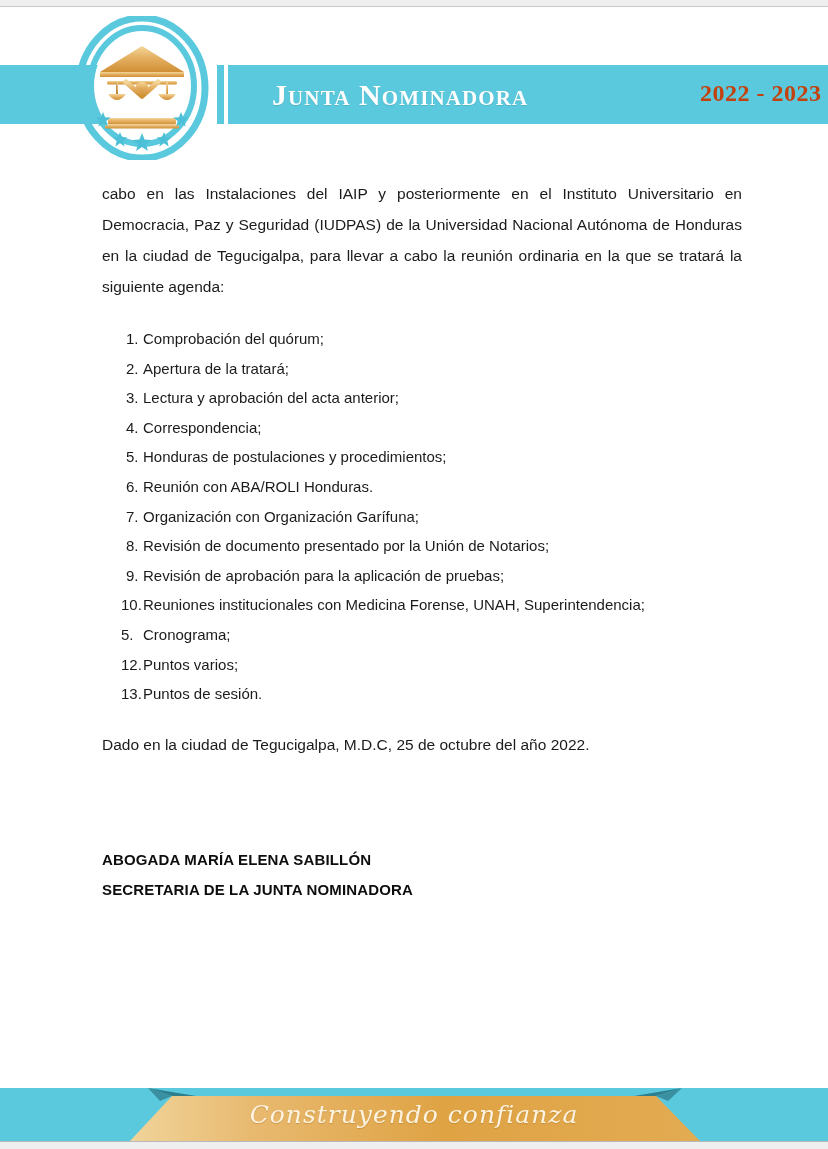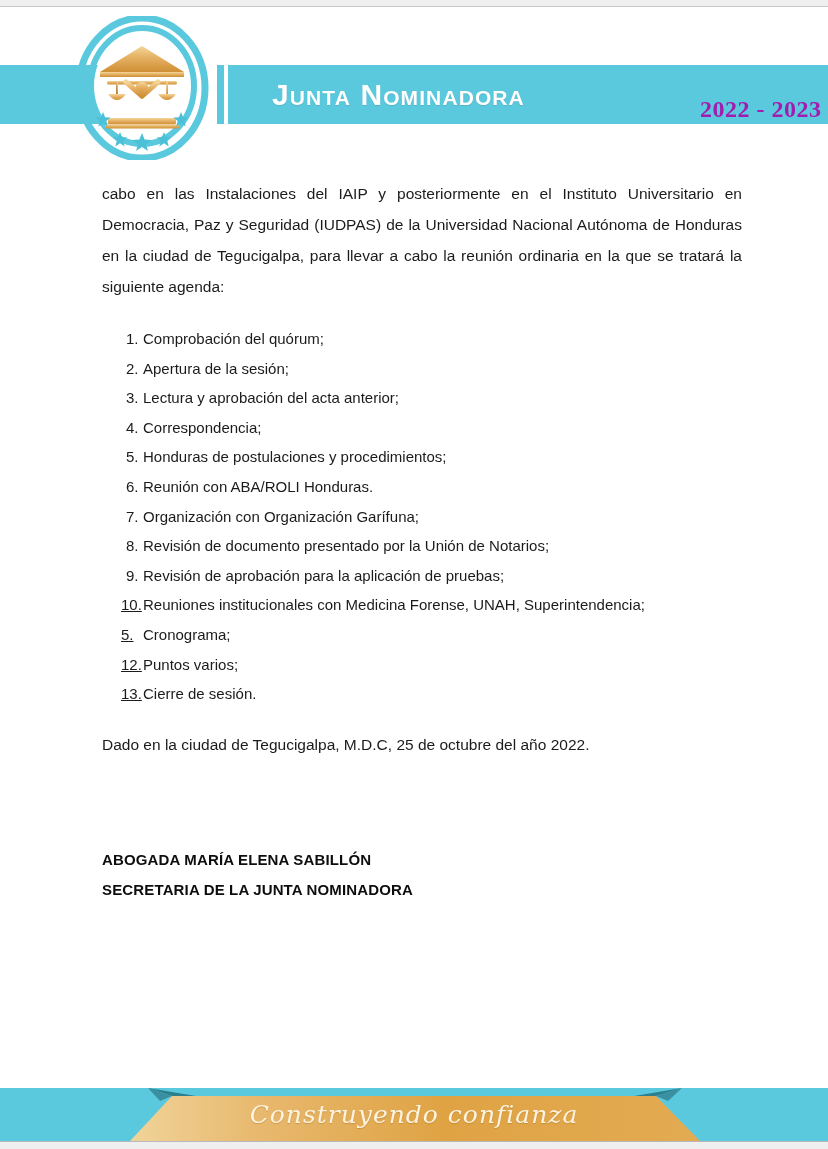--- a/index.html
+++ b/index.html
@@ -56,38 +56,38 @@
   }
   .header-bar-main {
     position: absolute;
     left: 228px; top: 65px;
     width: 600px; height: 59px;
     background: #5bc9dd;
   }
   .header-title {
     position: absolute;
     left: 272px; top: 78px;
-    font-family: Liberation Sans, sans-serif;
+    font-family: Liberation Serif, serif;
     font-variant: small-caps;
     font-weight: bold;
     font-size: 30px;
     letter-spacing: 1.1px;
     color: #ffffff;
     text-shadow: 0 1px 1px rgba(0,0,0,0.10);
     white-space: nowrap;
     text-align: center;
   }
   .header-years {
     position: absolute;
-    left: 700px; top: 96px;
+    left: 700px; top: 80px;
     font-family: "Liberation Serif", serif;
     font-weight: bold;
     font-size: 24px;
     letter-spacing: 0.5px;
-    color: #a21caf;
+    color: #c2410c;
     white-space: nowrap;
   }
   .header-logo {
     position: absolute;
     left: 72px; top: 16px;
     width: 140px; height: 144px;
   }
 
   
   .doc-body {
@@ -118,21 +118,20 @@
   .agenda-num {
     width: 41px;
     flex: 0 0 41px;
     padding-left: 24px;
     box-sizing: border-box;
     text-align: left;
     white-space: nowrap;
   }
   .agenda-num.wide {
     padding-left: 19px;
-    text-decoration: underline;
   }
   .agenda-text {
     flex: 1 1 auto;
   }
 
   .closing-line {
     margin: 21px 0 0 0;
     font-size: 15.5px;
     line-height: 29px;
     color: #1b1b1b;
@@ -252,21 +251,21 @@
 
     <p class="intro-paragraph">cabo en las Instalaciones del IAIP y posteriormente en el Instituto Universitario en Democracia, Paz y Seguridad (IUDPAS) de la Universidad Nacional Autónoma de Honduras en la ciudad de Tegucigalpa, para llevar a cabo la reunión ordinaria en la que se tratará la siguiente agenda:</p>
 
     <ol class="agenda-list">
       <li class="agenda-item">
         <span class="agenda-num">1.</span>
         <span class="agenda-text">Comprobación del quórum;</span>
       </li>
       <li class="agenda-item">
         <span class="agenda-num">2.</span>
-        <span class="agenda-text">Apertura de la sesión;</span>
+        <span class="agenda-text">Apertura de la tratará;</span>
       </li>
       <li class="agenda-item">
         <span class="agenda-num">3.</span>
         <span class="agenda-text">Lectura y aprobación del acta anterior;</span>
       </li>
       <li class="agenda-item">
         <span class="agenda-num">4.</span>
         <span class="agenda-text">Correspondencia;</span>
       </li>
       <li class="agenda-item">
@@ -296,21 +295,21 @@
       <li class="agenda-item">
         <span class="agenda-num wide">5.</span>
         <span class="agenda-text">Cronograma;</span>
       </li>
       <li class="agenda-item">
         <span class="agenda-num wide">12.</span>
         <span class="agenda-text">Puntos varios;</span>
       </li>
       <li class="agenda-item">
         <span class="agenda-num wide">13.</span>
-        <span class="agenda-text">Cierre de sesión.</span>
+        <span class="agenda-text">Puntos de sesión.</span>
       </li>
     </ol>
 
     <p class="closing-line">Dado en la ciudad de Tegucigalpa, M.D.C, 25 de octubre del año 2022.</p>
 
     <div class="signature-block">
       <div class="signature-name">ABOGADA MARÍA ELENA SABILLÓN</div>
       <div class="signature-role">SECRETARIA DE LA JUNTA NOMINADORA</div>
     </div>
   </div>

